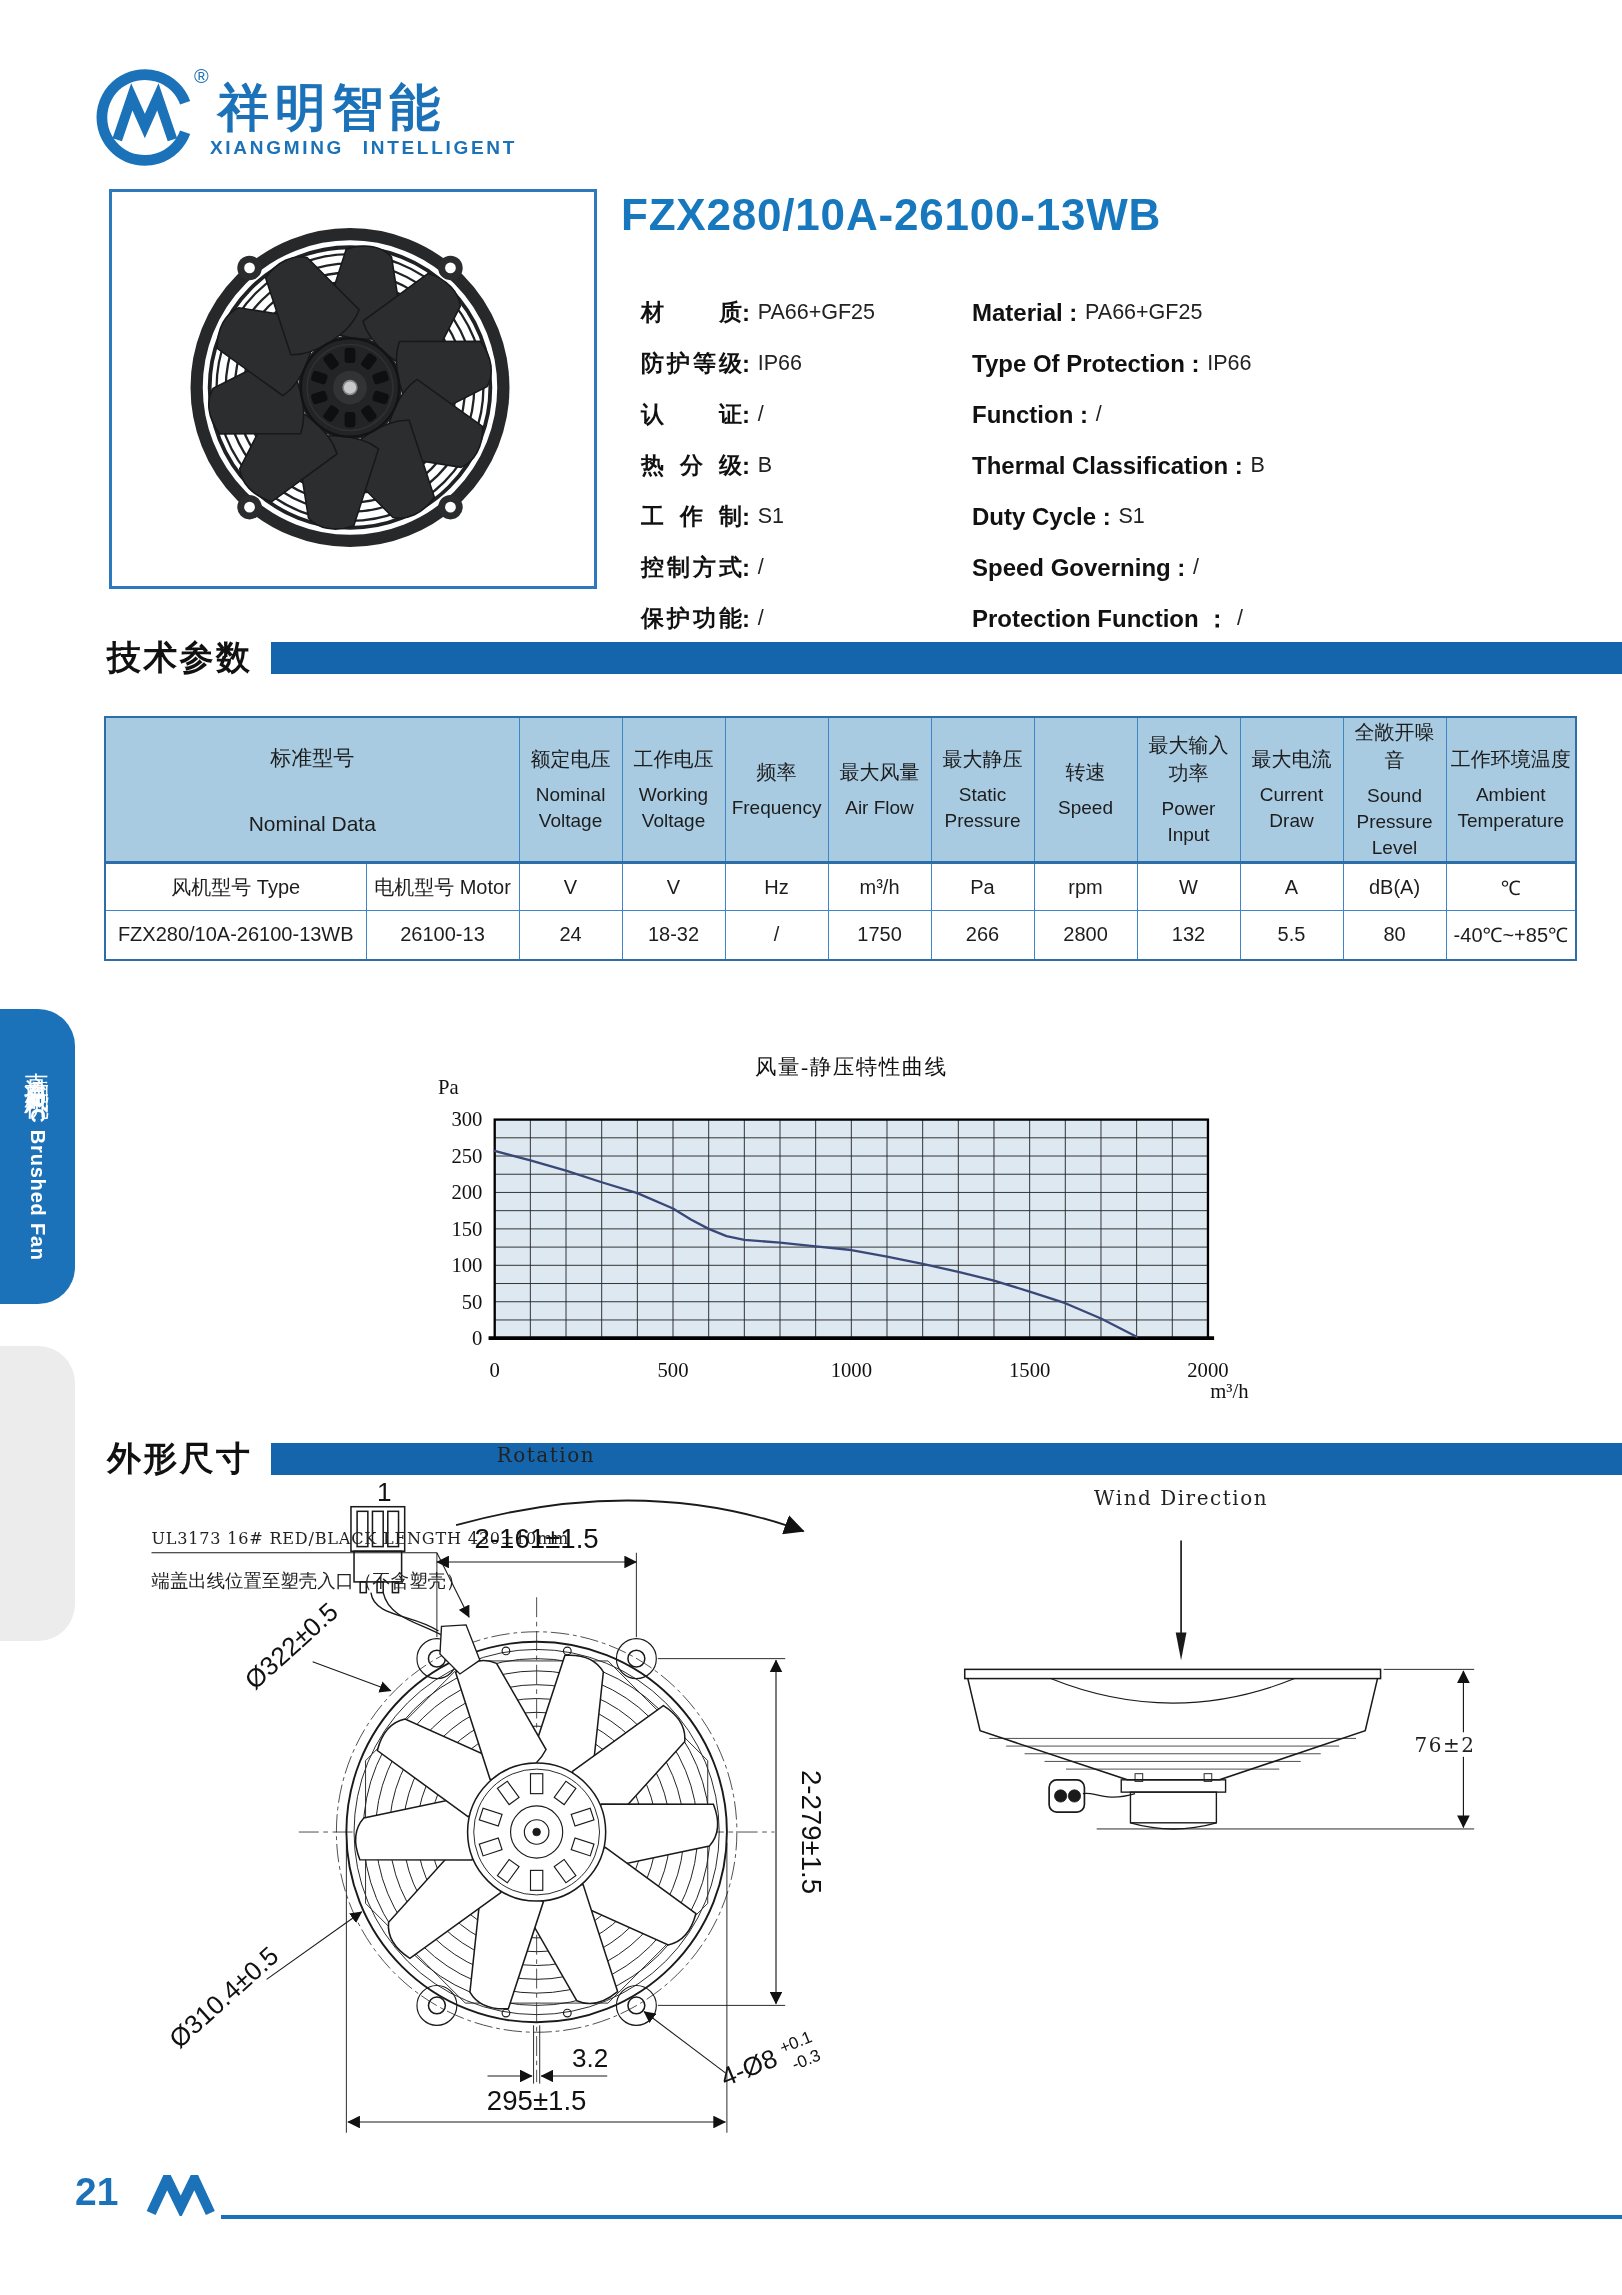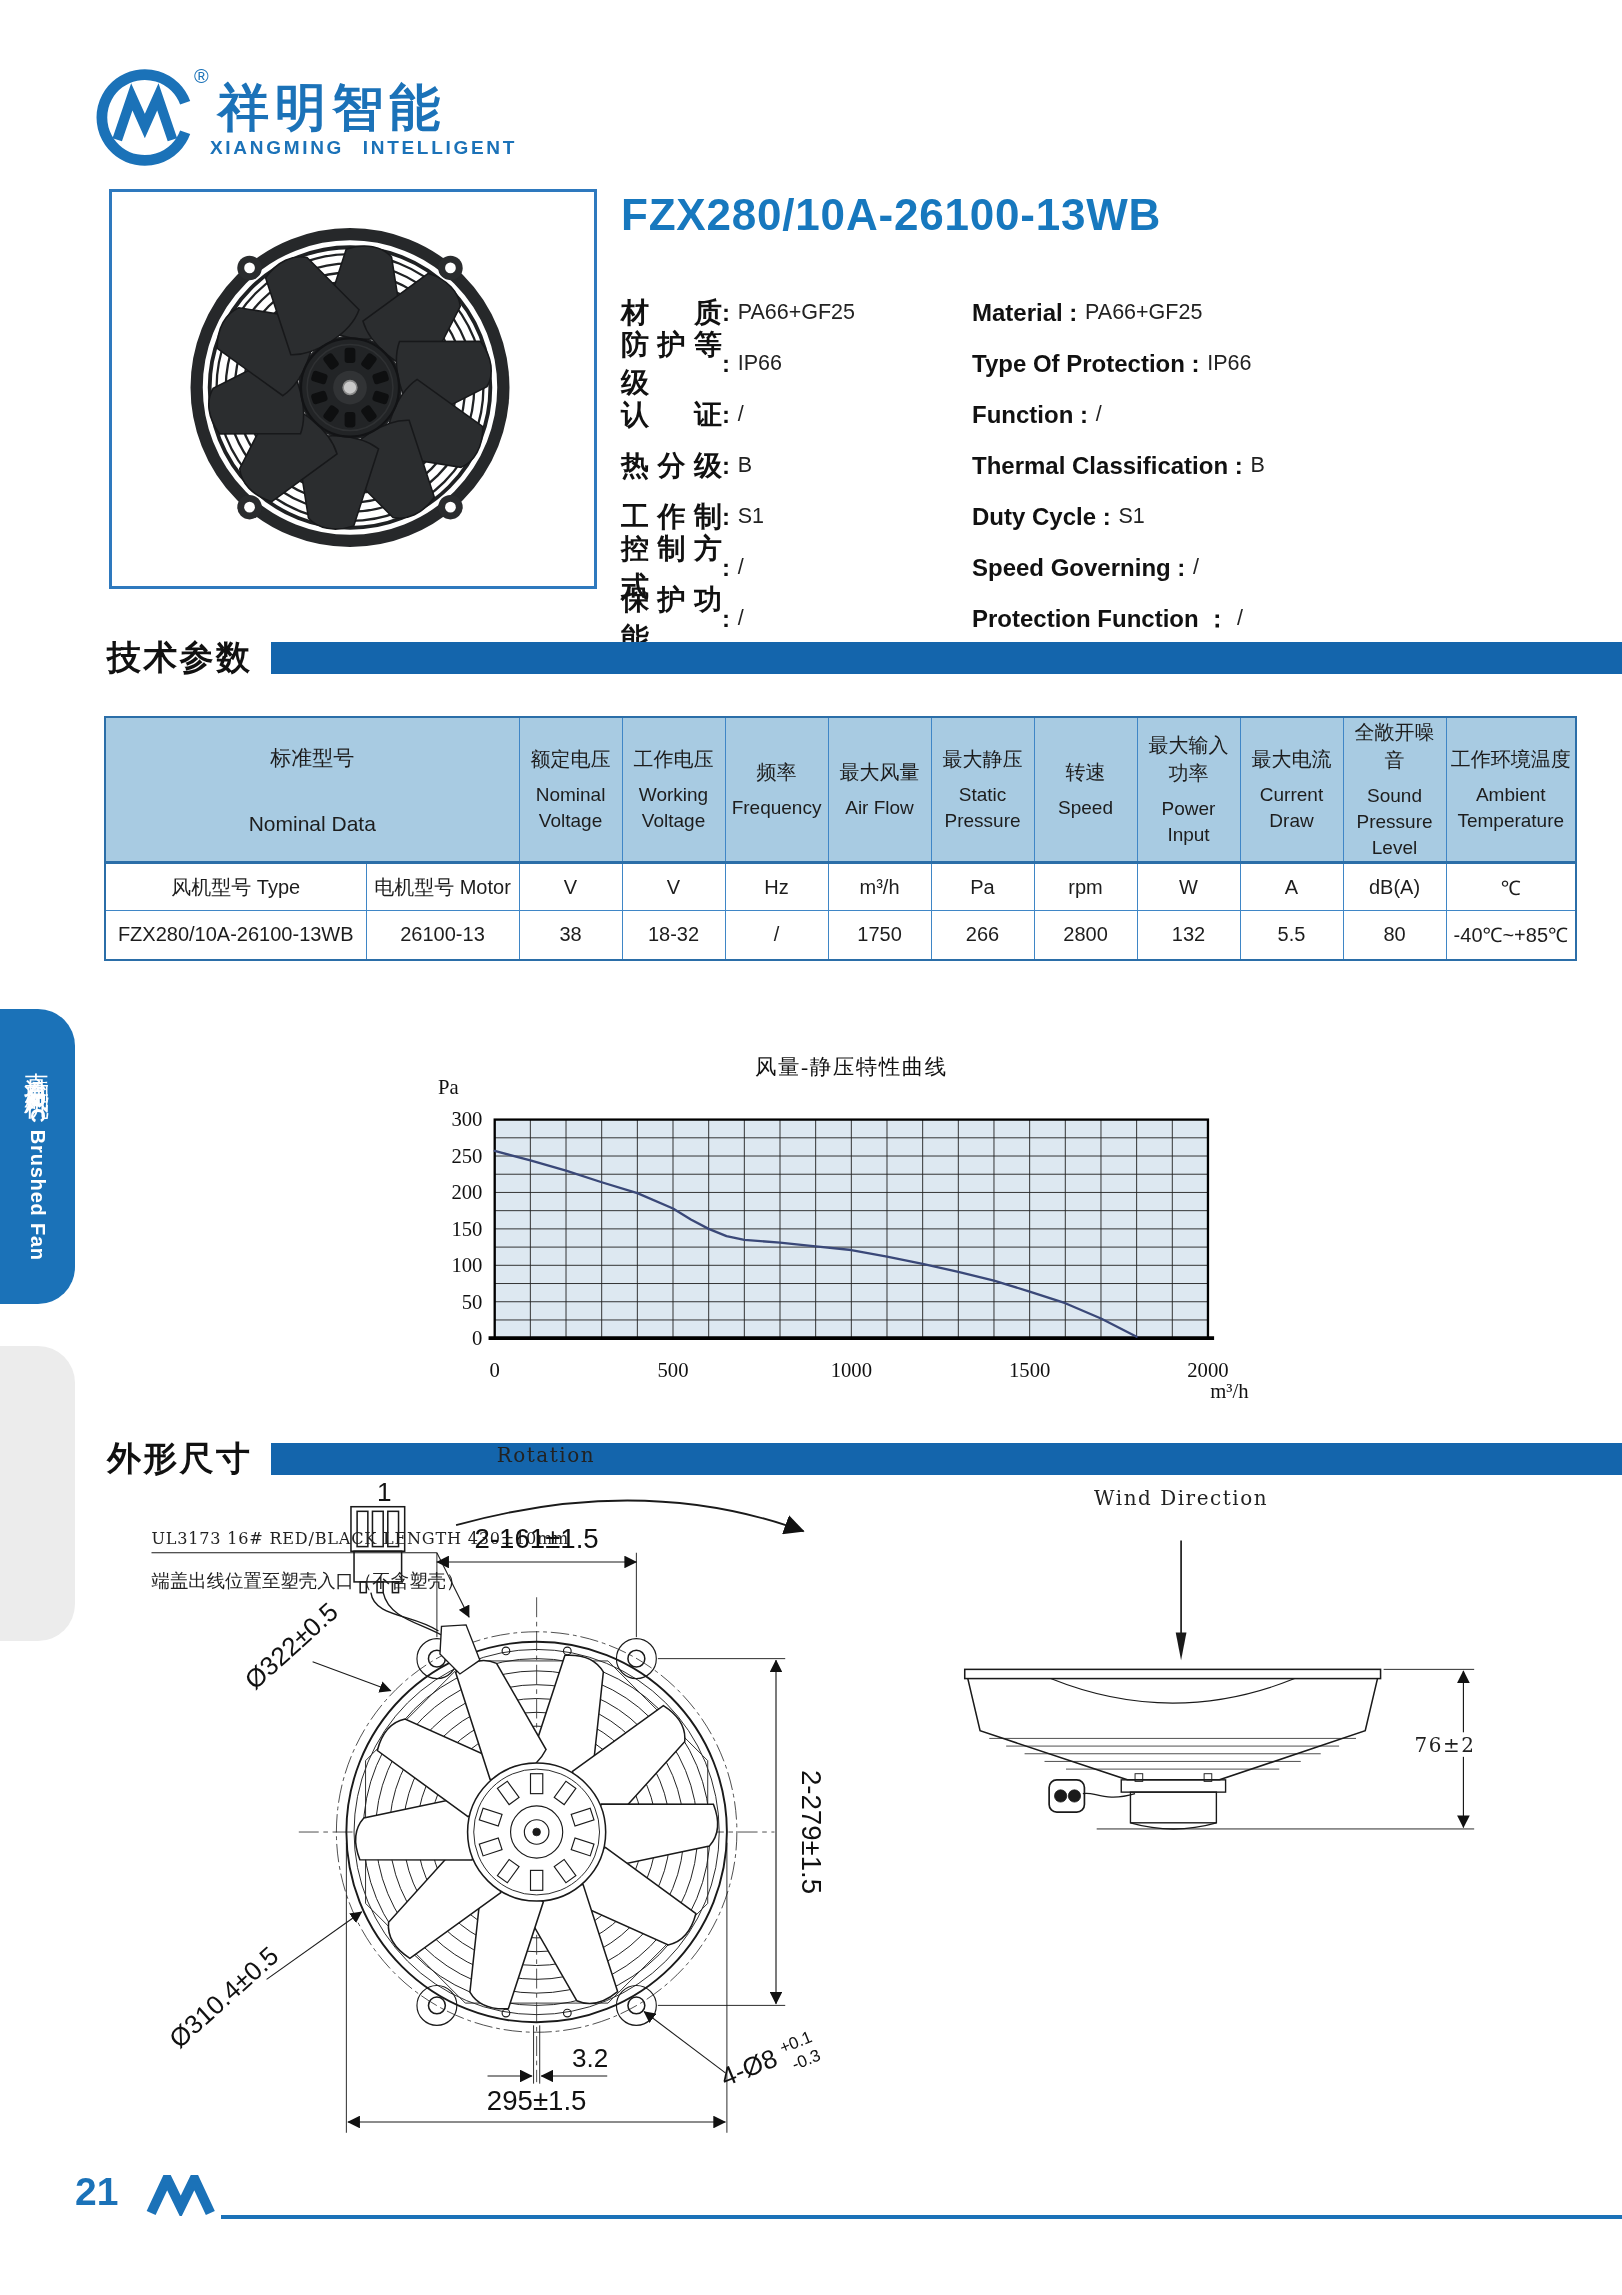--- a/index.html
+++ b/index.html
@@ -7,21 +7,21 @@
         font-family:"Liberation Sans",sans-serif;color:#1a1a1a;}
   .abs{position:absolute;}
   
   .brand-zh{position:absolute;left:218px;top:74px;font-size:51px;font-weight:700;color:#1B72B8;letter-spacing:6.1px;}
   .brand-en{position:absolute;left:210px;top:137px;font-size:19px;font-weight:700;color:#1B72B8;letter-spacing:2.7px;word-spacing:10.7px;}
   
   .photo-box{position:absolute;left:109px;top:189px;width:482px;height:394px;border:3.1px solid #2E79BE;background:#fff;}
   .page-title{position:absolute;left:621px;top:190px;font-size:44px;font-weight:700;color:#1778BE;letter-spacing:0.8px;}
   .spec-col{position:absolute;top:287px;}
   .spec-row{height:51px;display:flex;align-items:center;font-size:21.5px;color:#222;}
-  .zhl{display:inline-block;width:101px;text-align:justify;text-align-last:justify;font-weight:700;font-size:28px;color:#111;}
+  .zhl{display:inline-block;width:101px;text-align:justify;text-align-last:justify;font-weight:700;font-size:23px;color:#111;margin-left:20px;}
   .zhc{font-weight:700;font-size:24px;color:#111;margin-right:7.7px;}
   .enl{font-weight:700;font-size:24px;color:#111;margin-right:7.7px;}
   
   .section-head{position:absolute;left:107px;right:0;height:40px;display:flex;align-items:center;}
   .sh-text{font-size:34px;font-weight:700;color:#111;letter-spacing:2.3px;white-space:nowrap;}
   .sh-bar{flex:1;height:32px;background:#1465AC;margin-left:18.4px;}
   
   .tbl-wrap{position:absolute;left:104px;top:716px;width:1469px;}
   table.params{border-collapse:collapse;width:100%;table-layout:fixed;}
   table.params th,table.params td{border:1.2px solid #3F86C6;text-align:center;vertical-align:middle;
@@ -305,21 +305,21 @@
         <th>Pa</th>
         <th>rpm</th>
         <th>W</th>
         <th>A</th>
         <th>dB(A)</th>
         <th>℃</th>
       </tr>
       <tr class="r3">
         <td>FZX280/10A-26100-13WB</td>
         <td>26100-13</td>
-        <td>38</td>
+        <td>24</td>
         <td>18-32</td>
         <td>/</td>
         <td>1750</td>
         <td>266</td>
         <td>2800</td>
         <td>132</td>
         <td>5.5</td>
         <td>80</td>
         <td>-40℃~+85℃</td>
       </tr>

